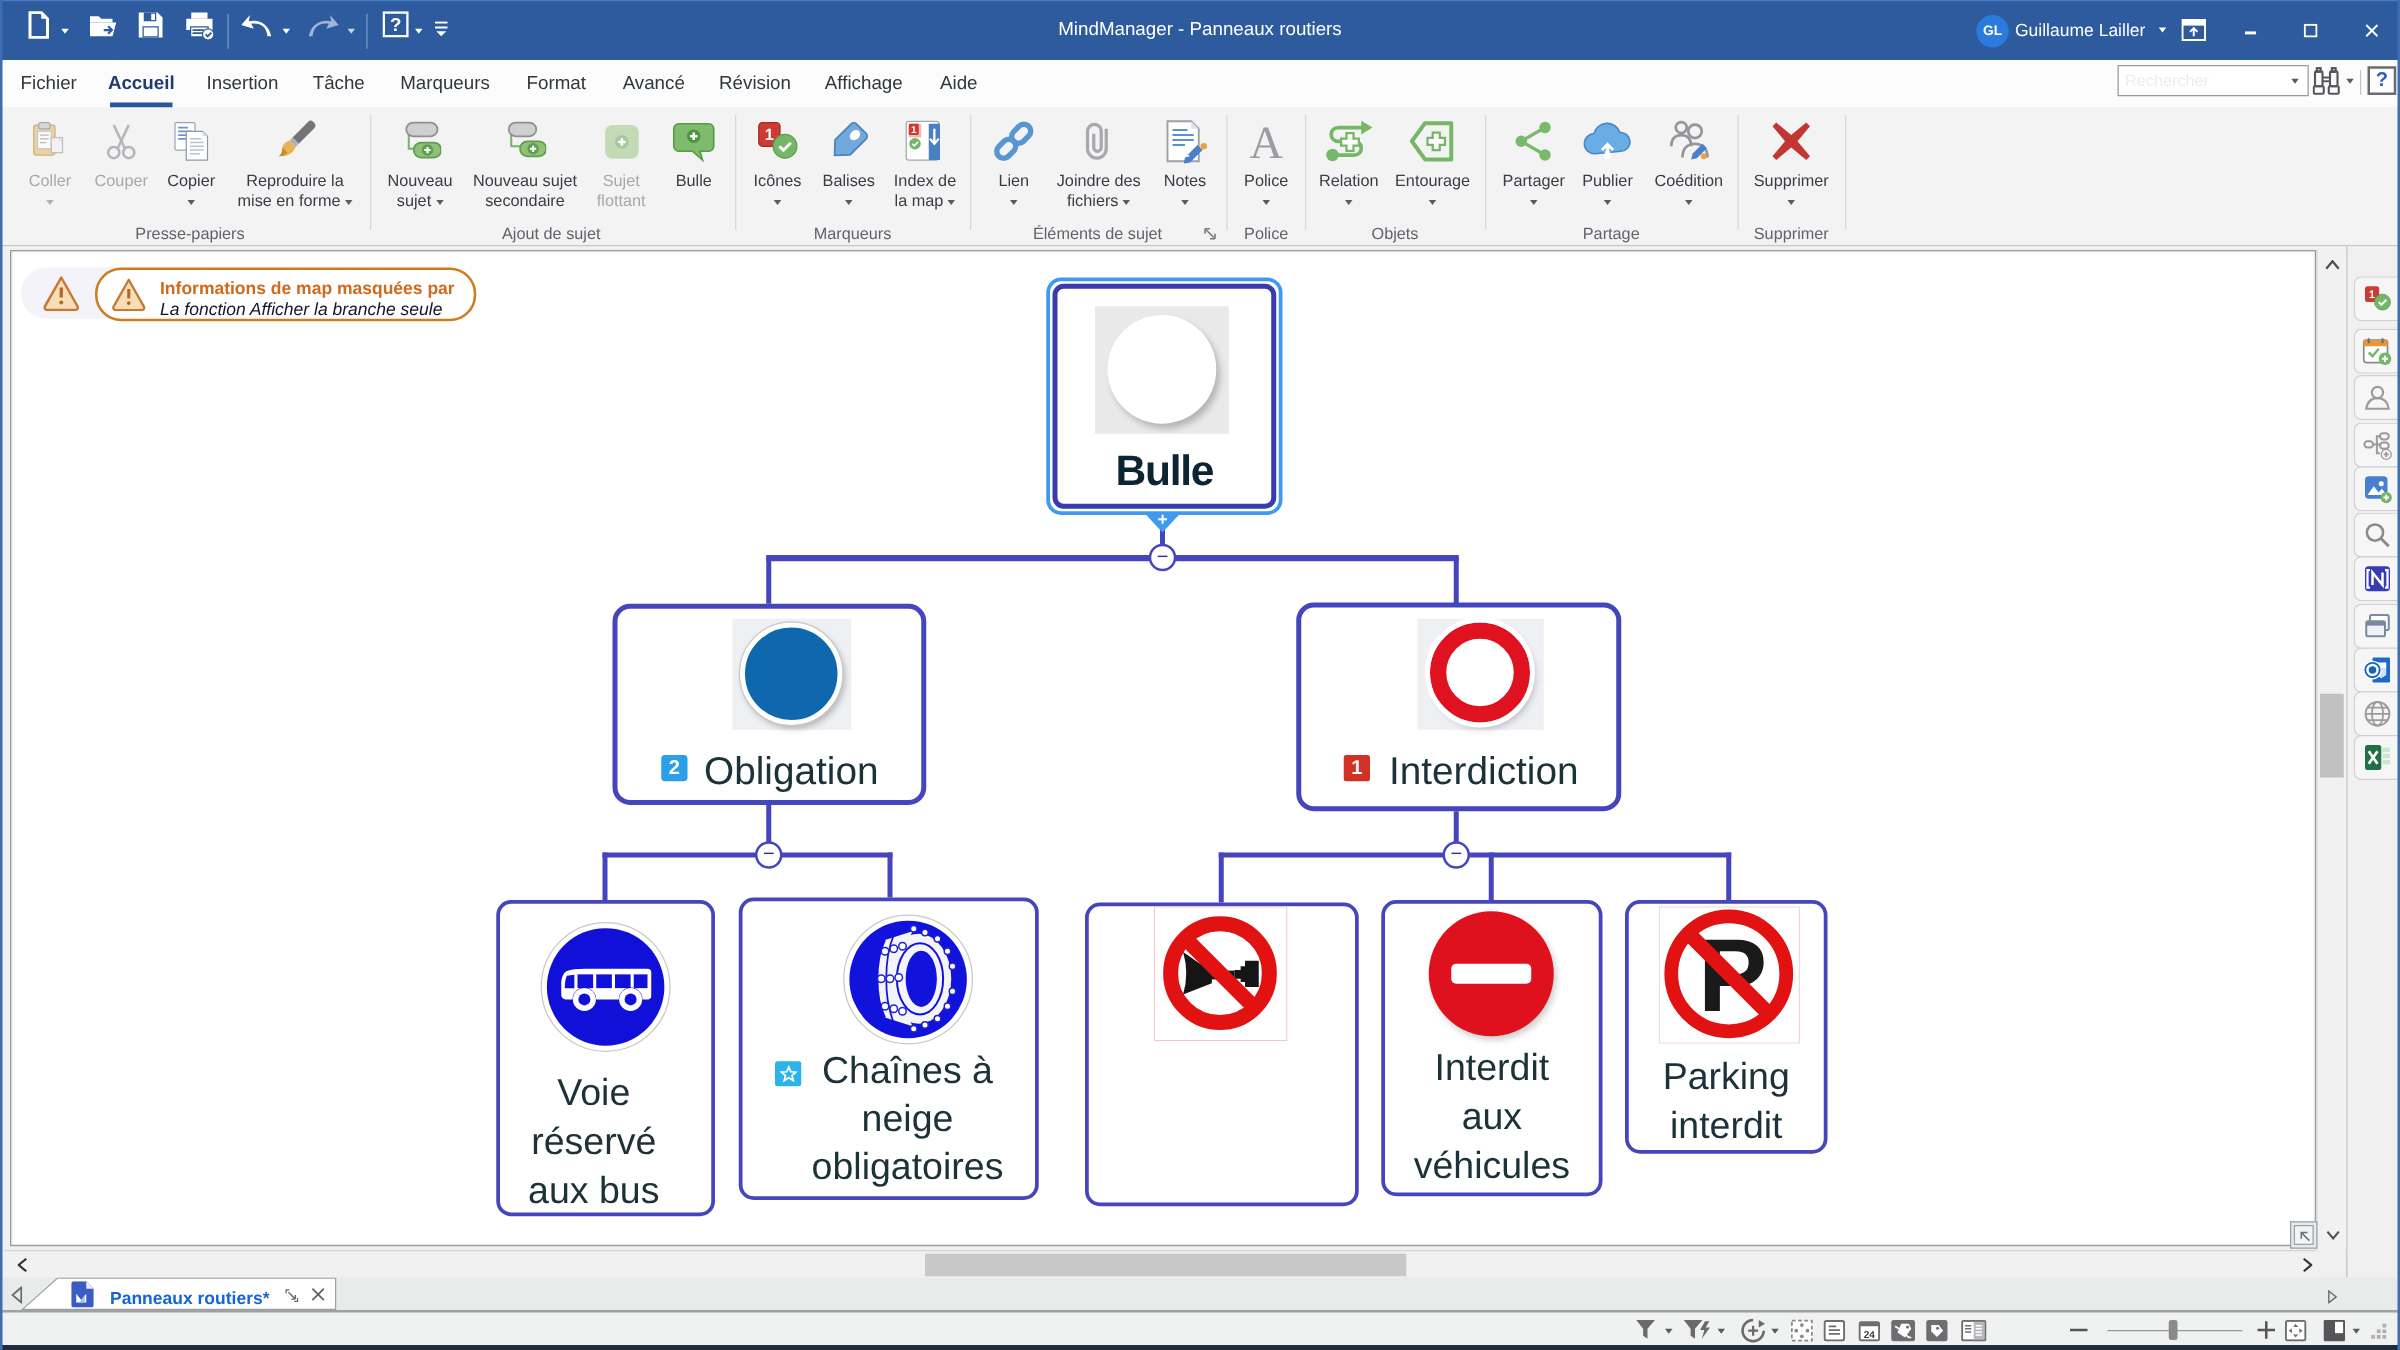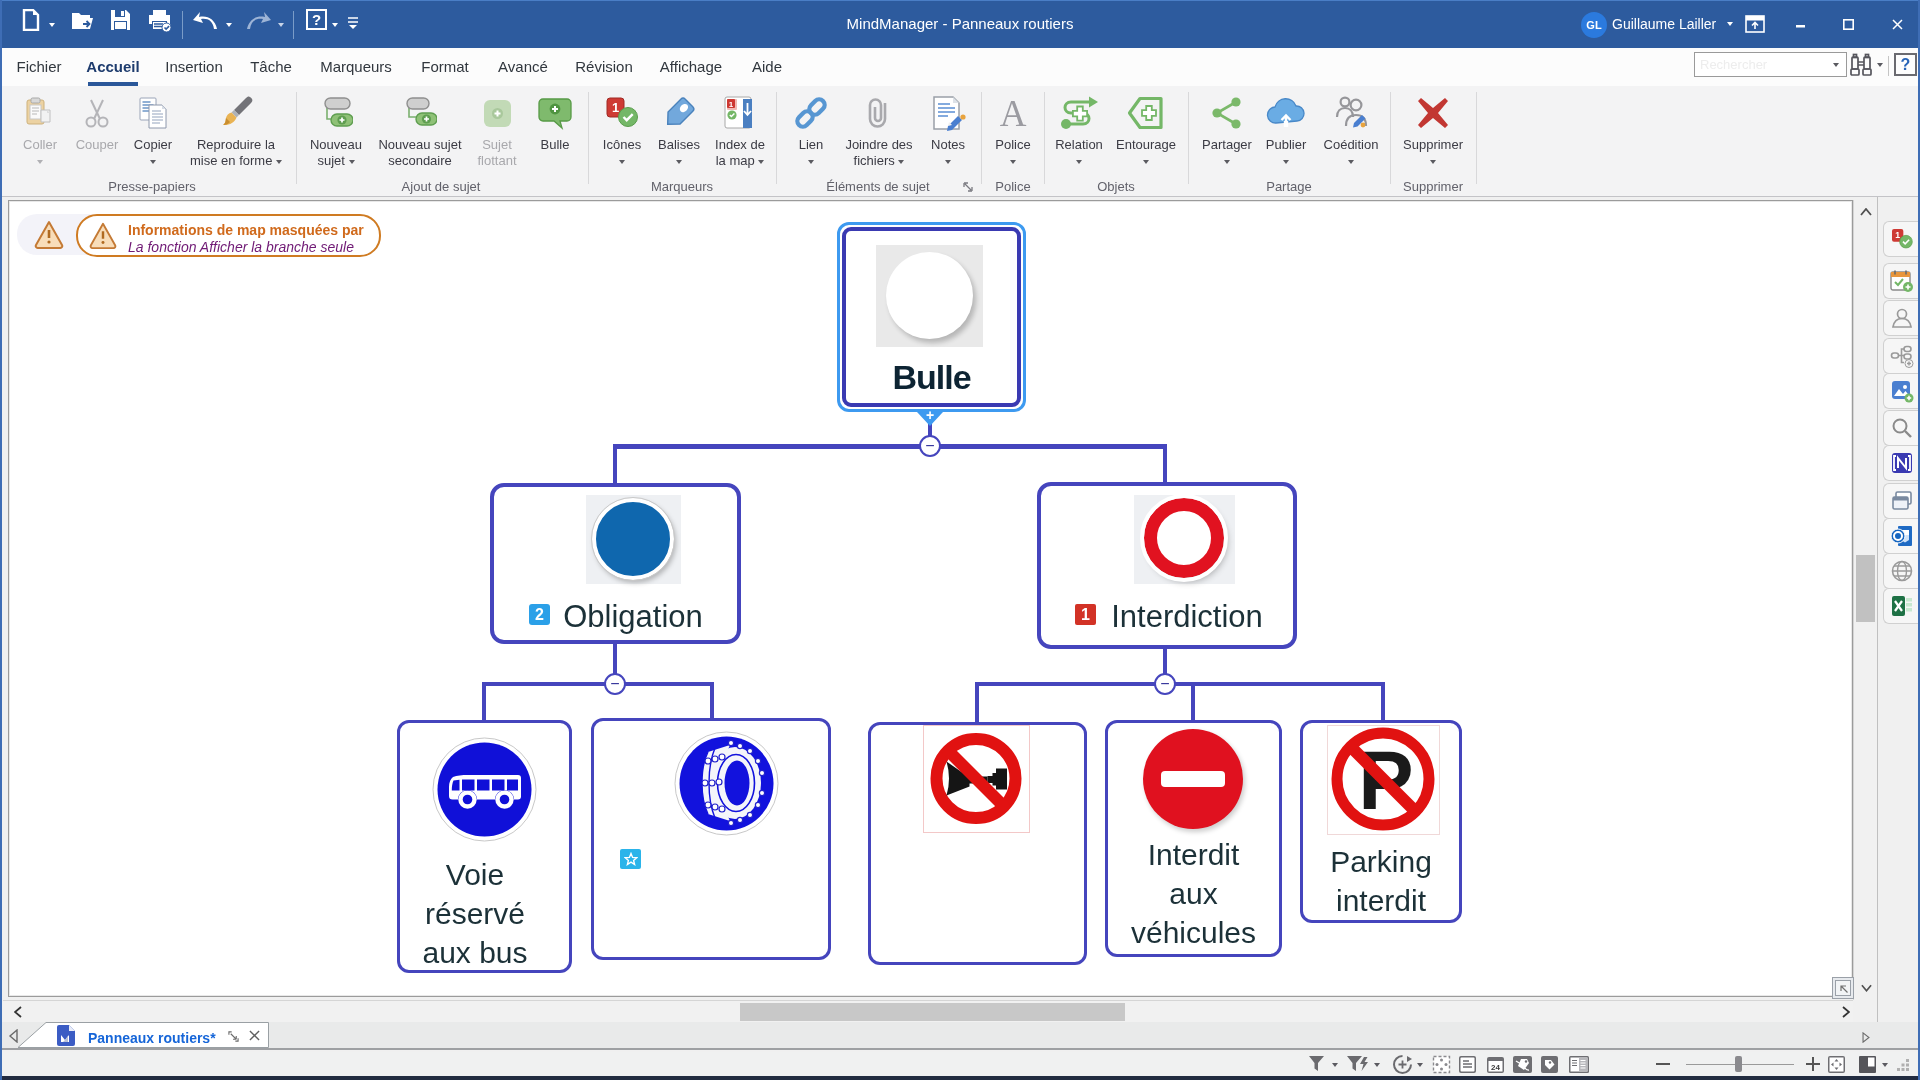--- a/index.html
+++ b/index.html
@@ -431,21 +431,21 @@
       <path d="M16 11 v8" stroke="#b06a20" stroke-width="2.6"></path>
       <circle cx="16" cy="23" r="1.6" fill="#b06a20"></circle>
     </svg>
   <div class="abs" style="left:76px;top:214px;width:305px;height:43px;background:#fff;border:2px solid #cf7b22;border-radius:21px;"></div>
   <svg class="abs" style="left:88px;top:221px;" width="30" height="28" viewBox="0 0 32 30">
       <path d="M16 3 L29 26 a2 2 0 0 1 -1.8 3 H4.8 A2 2 0 0 1 3 26 Z" fill="#f8ddb9" stroke="#c47a35" stroke-width="2" stroke-linejoin="round"></path>
       <path d="M16 11 v8" stroke="#b06a20" stroke-width="2.6"></path>
       <circle cx="16" cy="23" r="1.6" fill="#b06a20"></circle>
     </svg>
   <div class="abs" style="left:128px;top:222px;font-size:14px;font-weight:bold;color:#d06a1c;">Informations de map masquées par</div>
-  <div class="abs" style="left:128px;top:239px;font-size:14px;font-style:italic;color:#701a75;">La fonction Afficher la branche seule</div>
+  <div class="abs" style="left:128px;top:239px;font-size:14px;font-style:italic;color:#0f172a;">La fonction Afficher la branche seule</div>
 
   <div class="mapline" style="left:928px;top:424px;width:4px;height:22px;"></div>
   <div class="mapline" style="left:613px;top:444px;width:554px;height:5px;"></div>
   <div class="mapline" style="left:613px;top:446px;width:4px;height:37px;"></div>
   <div class="mapline" style="left:1163px;top:446px;width:4px;height:37px;"></div>
   <div class="mapline" style="left:613px;top:644px;width:4px;height:40px;"></div>
   <div class="mapline" style="left:482px;top:682px;width:232px;height:4px;"></div>
   <div class="mapline" style="left:482px;top:682px;width:4px;height:38px;"></div>
   <div class="mapline" style="left:710px;top:682px;width:4px;height:36px;"></div>
   <div class="mapline" style="left:1163px;top:649px;width:4px;height:35px;"></div>
@@ -530,20 +530,21 @@
         <circle cx="88" cy="62" r="2.6"></circle>
         <circle cx="76" cy="20" r="2.6"></circle>
         <circle cx="76" cy="84" r="2.6"></circle>
     </g>
   </svg>
   <div class="abs" style="left:620px;top:849px;width:21px;height:20px;background:#2ab4ea;border-radius:2px;display:flex;align-items:center;justify-content:center;">
       <svg width="14" height="14" viewBox="0 0 14 14">
         <path d="M7 1.5 L8.6 5.4 L12.8 5.7 L9.6 8.4 L10.6 12.5 L7 10.2 L3.4 12.5 L4.4 8.4 L1.2 5.7 L5.4 5.4 Z" fill="none" stroke="#fff" stroke-width="1.4"></path>
       </svg>
     </div>
+  <div class="ntext" style="left:611px;top:838px;width:230px;font-size:30px;line-height:38.5px;">Chaînes à<br>neige<br>obligatoires</div>
 
   <div class="mapnode" style="left:868px;top:722px;width:219px;height:243px;border-width:3px;border-radius:12px;"></div>
   <svg class="abs" style="left:923px;top:725px;" width="107" height="108" viewBox="0 0 107 108">
     <rect x="0.5" y="0.5" width="106" height="107" fill="#fff" stroke="#f3c8c8" stroke-width="1"></rect>
     <circle cx="53" cy="53.5" r="39.5" fill="#fff" stroke="#e11211" stroke-width="12"></circle>
     <path d="M23.5 36.5 Q28.5 53.5 23.5 70.5 L46.5 61.5 L46.5 52.5 Z" fill="#151515"></path>
     <rect x="46" y="51.5" width="18.5" height="7" fill="#151515"></rect>
     <path d="M64.5 51 L69.5 51 L69.5 48 L73 48 L73 43.5 L84 43.5 L84 64.5 L73 64.5 L73 60.5 L69.5 60.5 L69.5 58 L64.5 58 Z" fill="#151515"></path>
     <path d="M23 23.5 L83 83.5" stroke="#e11211" stroke-width="12"></path>
   </svg>

